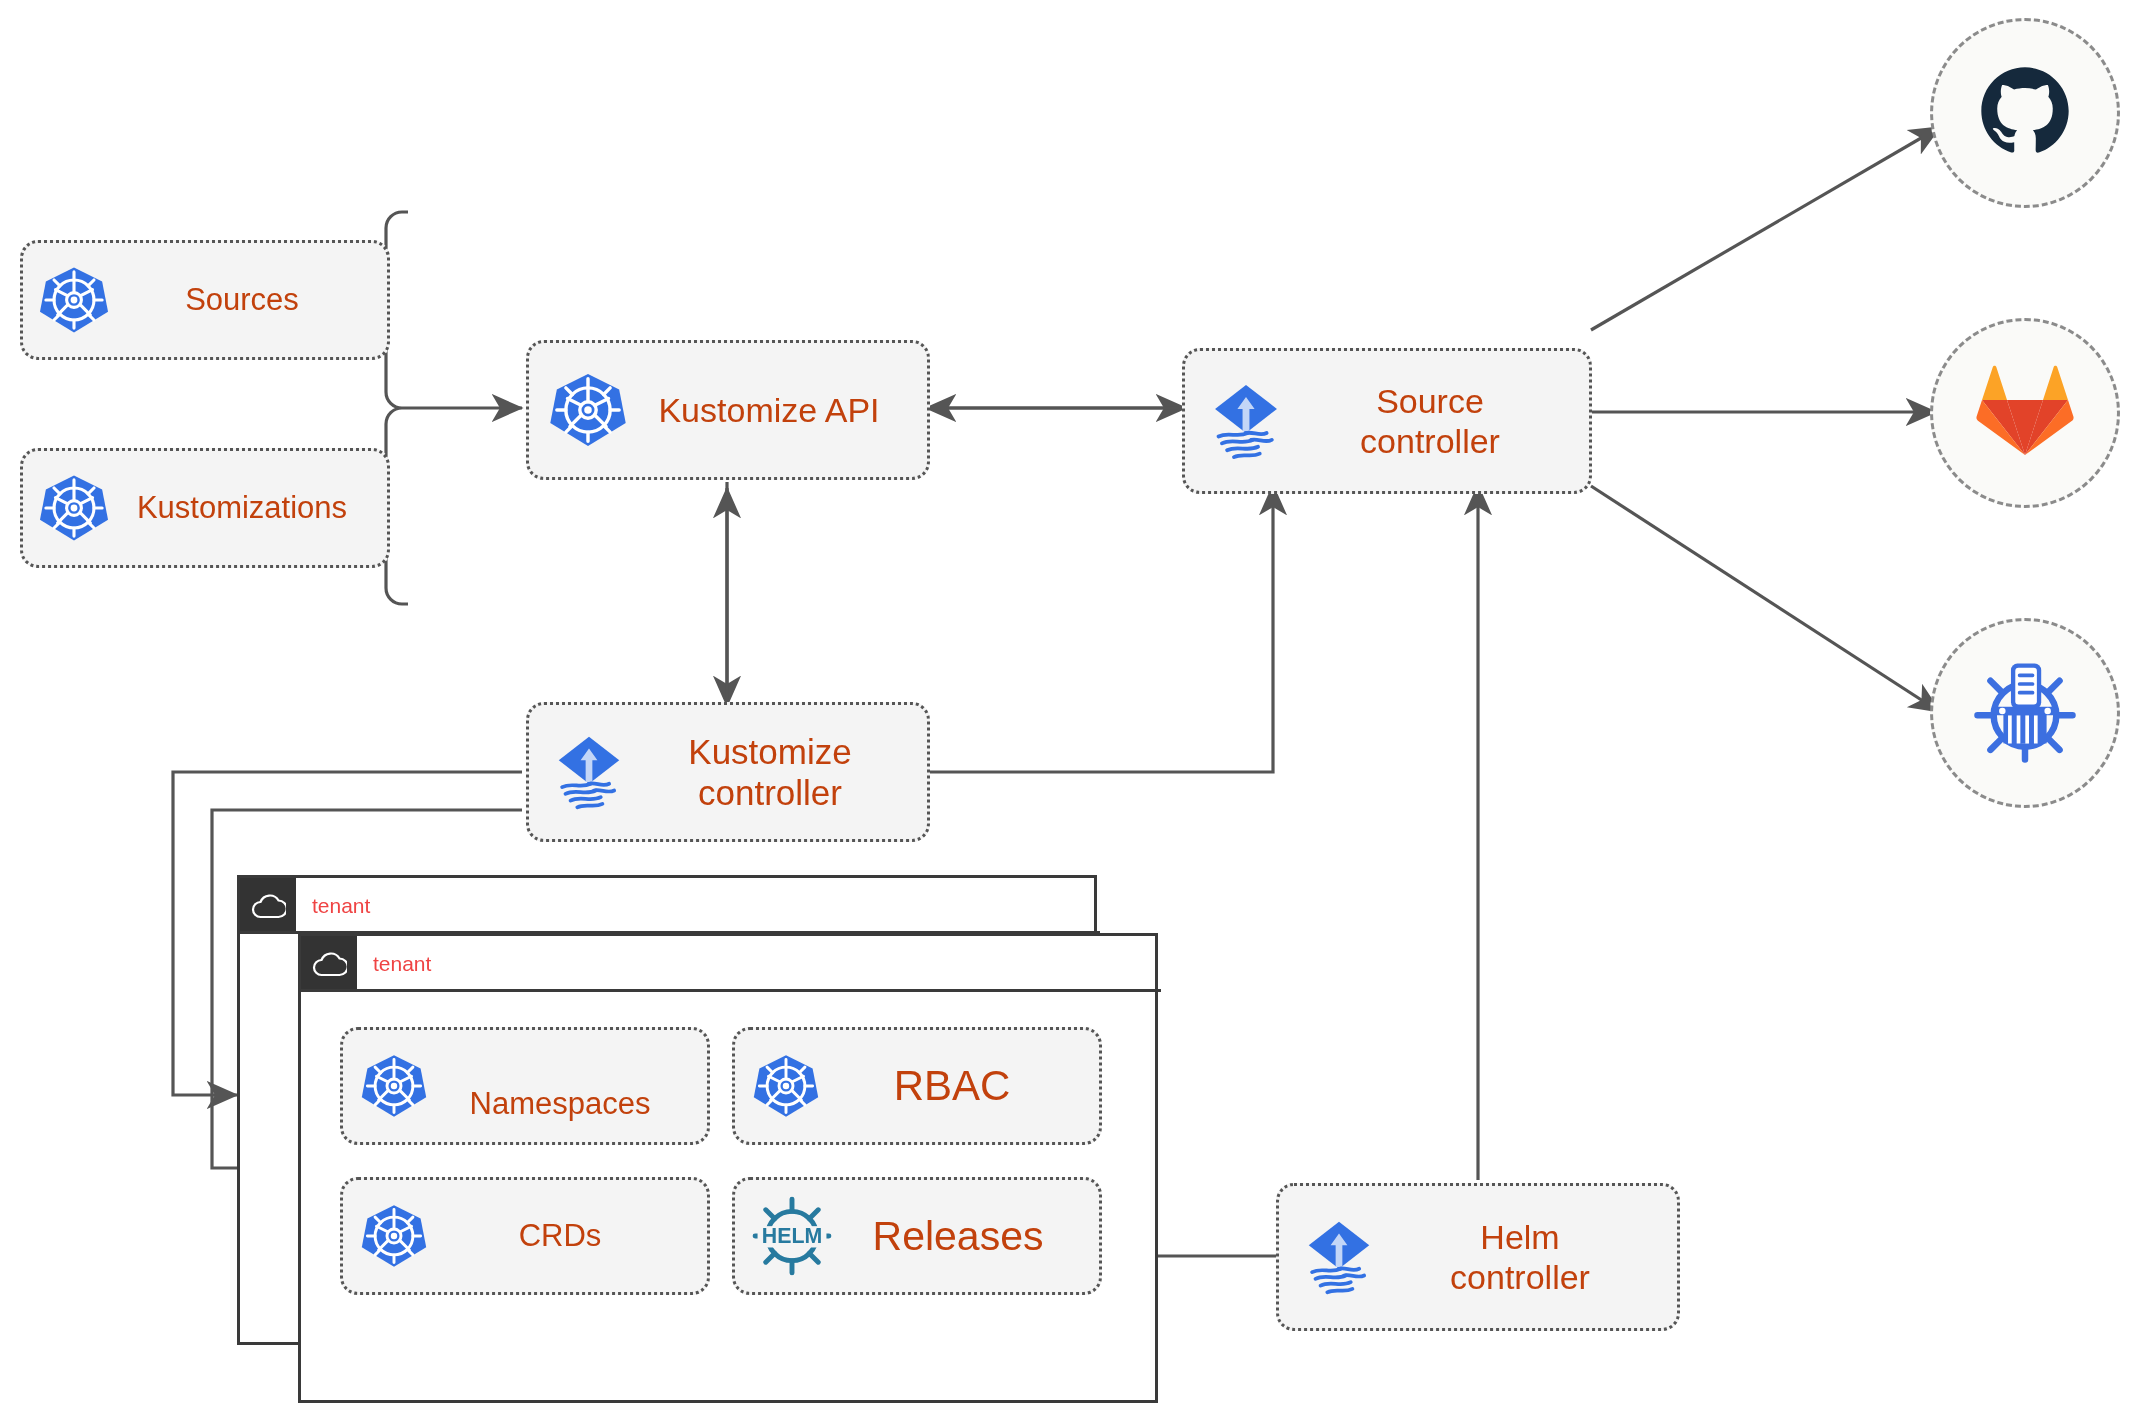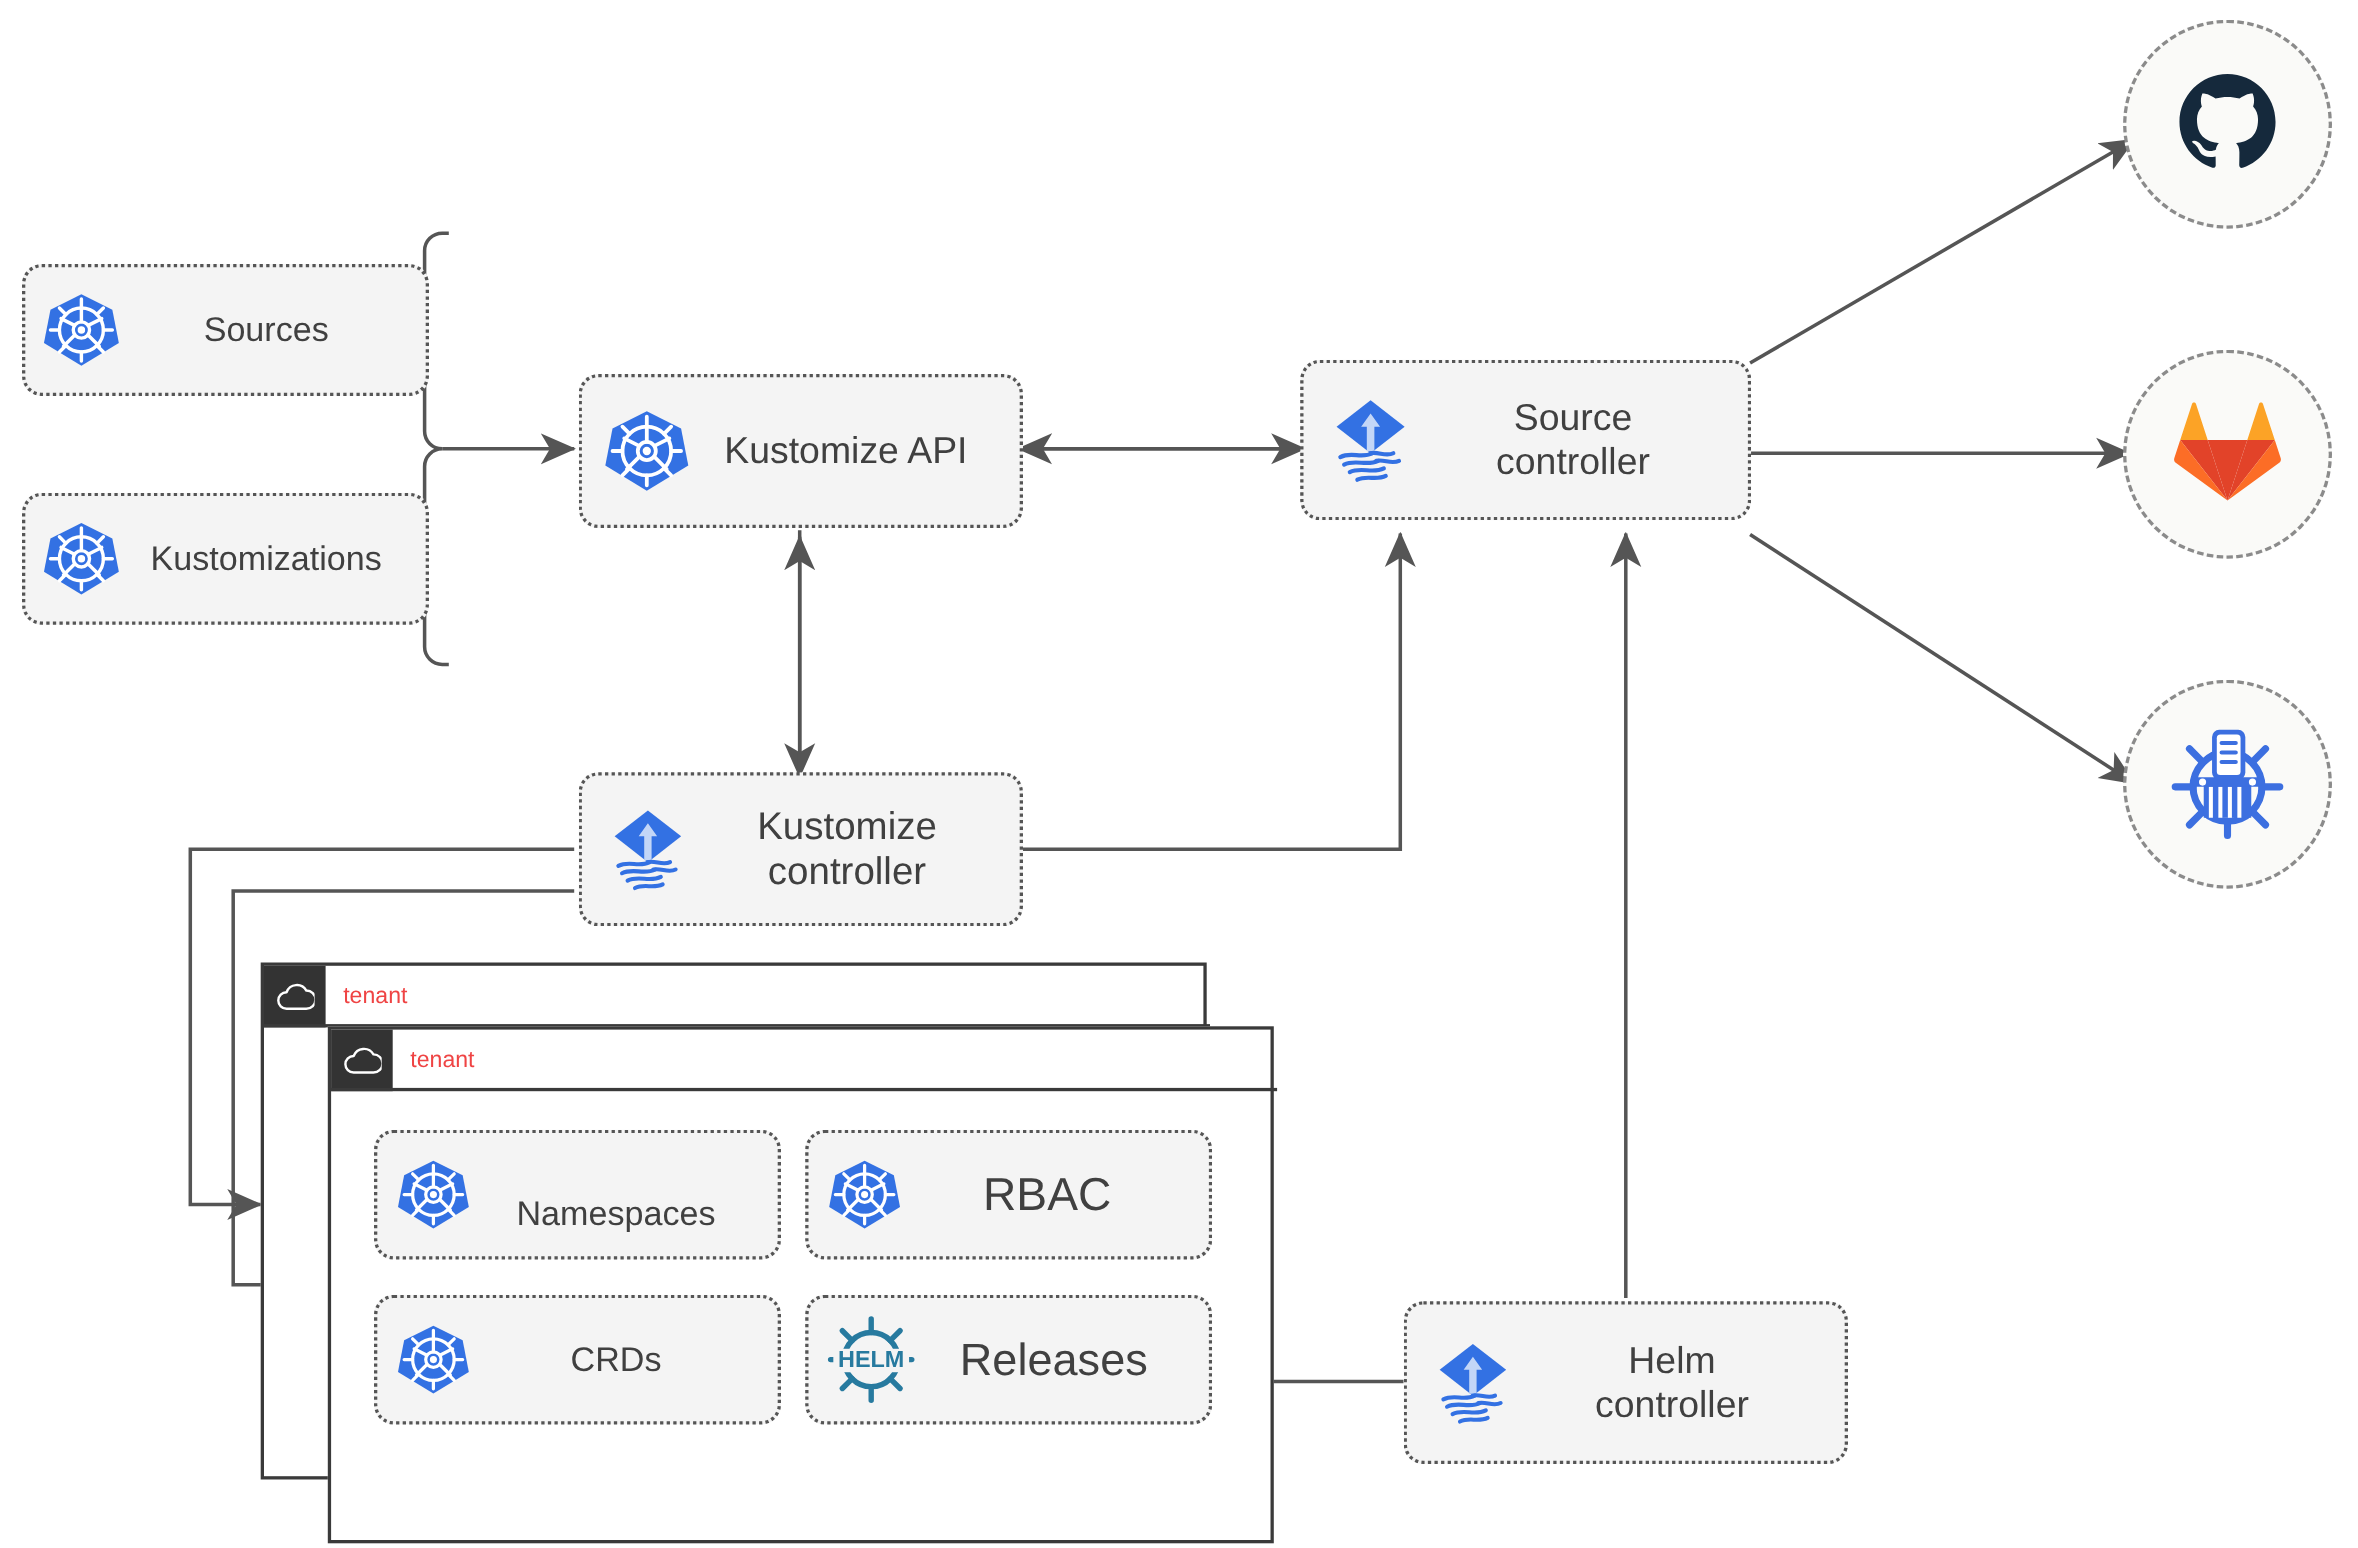--- a/index.html
+++ b/index.html
@@ -11,21 +11,21 @@
   .node{
     position:absolute;
     background:#f4f4f4;
     border:3px dotted #555;
     border-radius:18px;
     display:flex;align-items:center;
     box-sizing:border-box;
   }
   .node .ico{flex:0 0 auto;display:flex;align-items:center;justify-content:center;}
   .node .lbl{
-    flex:1 1 auto;text-align:center;color:#404040;
+    flex:1 1 auto;text-align:center;color:#c2410c;
     line-height:1.18;white-space:pre-line;
   }
 
   
   .circ{
     position:absolute;border:3px dashed #8b8b8b;border-radius:50%;
     background:#fafaf8;display:flex;align-items:center;justify-content:center;
     box-sizing:border-box;
   }
 
@@ -155,21 +155,21 @@
           <path d="M50,23 V12 M50,77 V88 M23,50 H12 M77,50 H88
                    M31,31 L23,23 M69,31 L77,23 M31,69 L23,77 M69,69 L77,77"></path>
           <path d="M50,40 V23 M59,44 L75,36 M59,57 L72,70 M41,57 L28,70 M41,44 L25,36"></path>
         </g>
         <circle cx="50" cy="50" r="4.6" fill="#ffffff"></circle>
       </svg>
     </span>
     <span class="lbl" style="font-size:34px;">Kustomize API</span>
   </div>
 
-  <div class="node" style="left:1182px;top:327px;width:410px;height:146px;padding:0 18px;">
+  <div class="node" style="left:1182px;top:348px;width:410px;height:146px;padding:0 18px;">
     <span class="ico">
       <svg width="86" height="86" viewBox="0 0 100 100">
         <polygon points="50,8 86,36 50,64 14,36" fill="#3371E3"></polygon>
         <path d="M50,22 L60,36 H54 V62 H46 V36 H40 Z" fill="#C3D6F7"></path>
         <g stroke="#3371E3" stroke-width="4.4" stroke-linecap="round" fill="none">
           <path d="M18,68 C30,62 40,70 52,64"></path>
           <path d="M22,76 C34,70 46,78 58,72"></path>
           <path d="M28,84 C40,78 52,86 64,80"></path>
           <path d="M36,92 C46,87 56,93 66,88"></path>
           <path d="M50,64 C58,62 66,68 74,64"></path>

